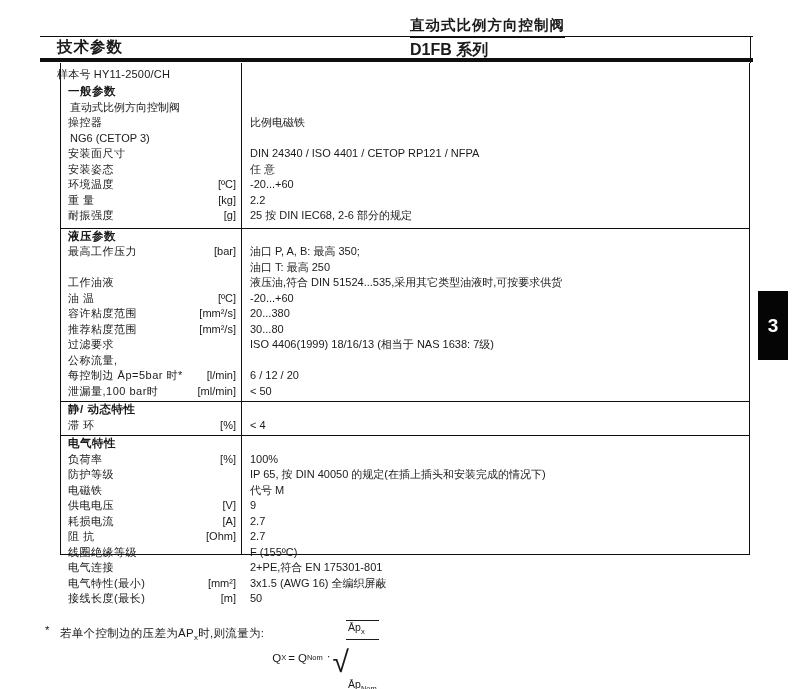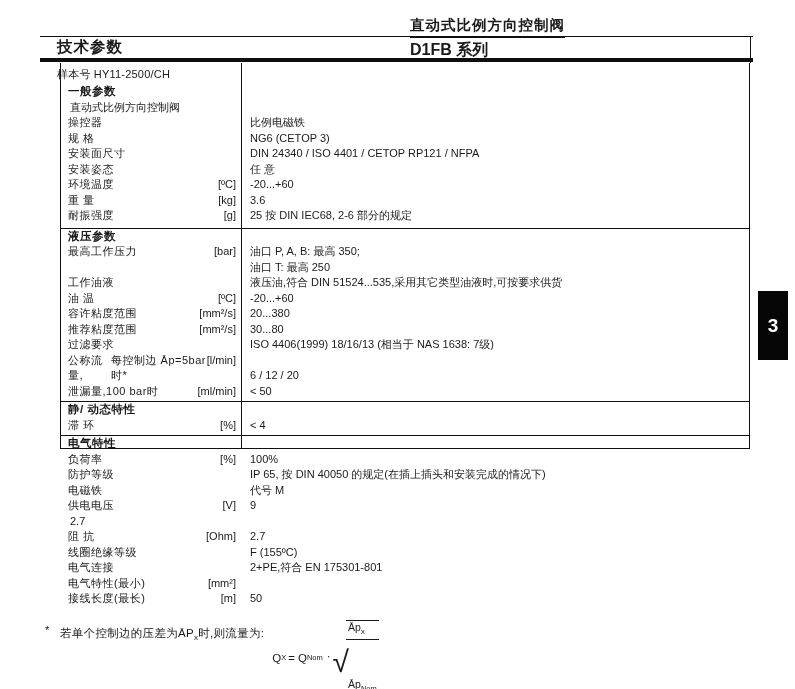--- a/index.html
+++ b/index.html
@@ -15,35 +15,35 @@
   .doc-title  { left:410px; top:16px; font-size:14.5px; font-weight:bold;
                 border-bottom:2px solid #0f0f0f; padding-bottom:1px; letter-spacing:1px; }
   .page-title { left:41px; top:37px; font-size:15.5px; font-weight:bold; letter-spacing:1px;margin-left:16px; }
   .series     { left:410px; top:40px; font-size:16px; font-weight:bold; }
   .rule-thin  { left:40px; top:36px; width:713px; height:1px; }
   .rule-thick { left:40px; top:58px; width:713px; height:4px; }
   .hdr-vr     { left:750px; top:36px; width:1px; height:27px; }
 
   
   .ptable {
-    position:absolute; left:60px; top:63px; width:690px; height:386px;
+    position:absolute; left:60px; top:63px; width:690px; height:492px;
     border-left:1px solid #0f0f0f; border-right:1px solid #0f0f0f; border-bottom:1px solid #0f0f0f;
     box-sizing:border-box; font-size:11px;
   }
   .col-divider { position:absolute; left:180px; top:0; bottom:0; width:1px; background:#0f0f0f; }
   .section { position:relative; }
   .section + .section { border-top:1px solid #0f0f0f; }
   .sec-pad-top { padding-top:21px; }
   .sec-title { font-weight:bold; font-size:11.5px; line-height:15.5px; padding-left:7px; letter-spacing:.5px; }
   .row  { display:flex; line-height:15.5px; }
   .lcol { flex:0 0 180px; width:180px; display:flex; justify-content:space-between;
           box-sizing:border-box; padding:0 5px 0 7px; letter-spacing:.5px; }
   .unit { letter-spacing:0; white-space:nowrap; }
   .vcol { flex:1; padding-left:9px; white-space:nowrap; }
-  .lcol-stack { justify-content:flex-start; }
+  .lcol-stack { flex-direction:column; justify-content:flex-start; }
   .l2line { display:flex; justify-content:space-between; }
   .vcol-bottom { display:flex; align-items:flex-end; }
   .s1pad { padding-bottom:4px; }
   .s2pad { padding-bottom:2px; }
   .s3pad { padding-bottom:2px; }
 
   
   .side-tab {
     position:absolute; left:758px; top:291px; width:30px; height:69px; background:#050505;
     color:#ffffff; display:flex; align-items:center; justify-content:center;
@@ -86,24 +86,20 @@
         <div class="vcol">直动式比例方向控制阀</div>
       </div>
       <div class="row">
         <div class="lcol">
             <span>操控器</span>
             <span class="unit"></span>
           </div>
         <div class="vcol">比例电磁铁</div>
       </div>
       <div class="row">
-        <div class="lcol">
-            <span>规 格</span>
-            <span class="unit"></span>
-          </div>
         <div class="vcol">NG6 (CETOP 3)</div>
       </div>
       <div class="row">
         <div class="lcol">
             <span>安装面尺寸</span>
             <span class="unit"></span>
           </div>
         <div class="vcol">DIN 24340 / ISO 4401 / CETOP RP121 / NFPA</div>
       </div>
       <div class="row">
@@ -118,21 +114,21 @@
             <span>环境温度</span>
             <span class="unit">[ºC]</span>
           </div>
         <div class="vcol">-20...+60</div>
       </div>
       <div class="row">
         <div class="lcol">
             <span>重 量</span>
             <span class="unit">[kg]</span>
           </div>
-        <div class="vcol">3.6</div>
+        <div class="vcol">2.2</div>
       </div>
       <div class="row">
         <div class="lcol">
             <span>耐振强度</span>
             <span class="unit">[g]</span>
           </div>
         <div class="vcol">25 按 DIN IEC68, 2-6 部分的规定</div>
       </div>
     </div>
 
@@ -239,20 +235,24 @@
         <div class="vcol">代号  M</div>
       </div>
       <div class="row">
         <div class="lcol">
             <span>供电电压</span>
             <span class="unit">[V]</span>
           </div>
         <div class="vcol">9</div>
       </div>
       <div class="row">
+        <div class="lcol">
+            <span>耗损电流</span>
+            <span class="unit">[A]</span>
+          </div>
         <div class="vcol">2.7</div>
       </div>
       <div class="row">
         <div class="lcol">
             <span>阻 抗</span>
             <span class="unit">[Ohm]</span>
           </div>
         <div class="vcol">2.7</div>
       </div>
       <div class="row">
@@ -267,20 +267,21 @@
             <span>电气连接</span>
             <span class="unit"></span>
           </div>
         <div class="vcol">2+PE,符合 EN 175301-801</div>
       </div>
       <div class="row">
         <div class="lcol">
             <span>电气特性(最小)</span>
             <span class="unit">[mm²]</span>
           </div>
+        <div class="vcol">3x1.5 (AWG 16) 全编织屏蔽</div>
       </div>
       <div class="row">
         <div class="lcol">
             <span>接线长度(最长)</span>
             <span class="unit">[m]</span>
           </div>
         <div class="vcol">50</div>
       </div>
     </div>
   </div>

